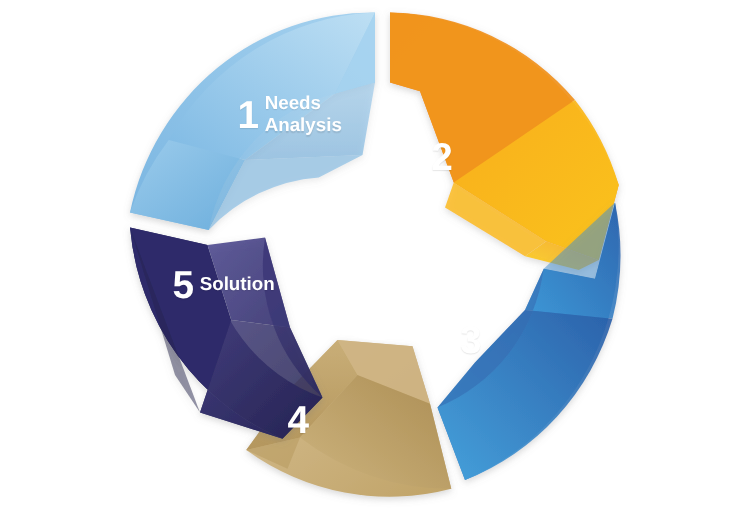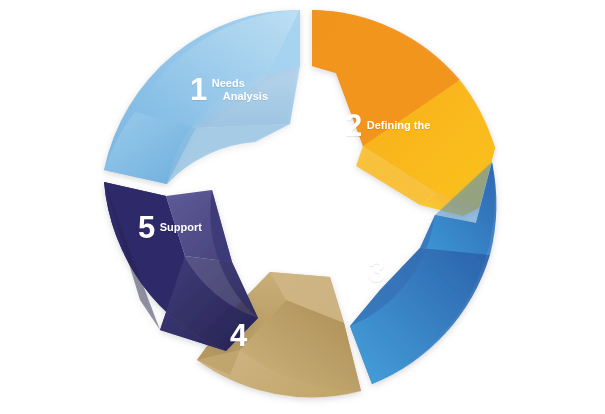--- a/index.html
+++ b/index.html
@@ -36,26 +36,26 @@
   }
   .seg-num {
     font-size: 31px;
     font-weight: 700;
     line-height: 1;
     letter-spacing: -0.5px;
     margin-right: 5px;
     text-shadow: 0 1px 1px rgba(0,0,0,0.10);
   }
   .seg-text {
-    font-size: 11px;
+    font-size: 15px;
     font-weight: 700;
     line-height: 1.18;
     text-shadow: 0 1px 1px rgba(0,0,0,0.10);
   }
-  .seg-text .l2 { display: block; margin-left: 11px; }
+  .seg-text .l2 { display: block; }
 
   
   #label-1 { left: 190px; top: 74px; }
   #label-2 { left: 345px; top: 110px; }
   #label-3 { left: 368px; top: 256px; }
   #label-4 { left: 230px; top: 320px; }
   #label-5 { left: 138px; top: 212px; }
 </style>
 </head>
 <body>
@@ -217,32 +217,31 @@
     <span class="seg-num">1</span>
     <span class="seg-text">
       <span>Needs</span>
       <span class="l2">Analysis</span>
     </span>
   </div>
 
   <div class="seg-label" id="label-2">
     <span class="seg-num">2</span>
     <span class="seg-text">
-      <span>Defining the</span>
     </span>
   </div>
 
   <div class="seg-label" id="label-3">
     <span class="seg-num">3</span>
   </div>
 
   <div class="seg-label" id="label-4">
     <span class="seg-num">4</span>
   </div>
 
   <div class="seg-label" id="label-5">
     <span class="seg-num">5</span>
     <span class="seg-text">
-      <span>Support</span>
+      <span>Solution</span>
     </span>
   </div>
 
 </div>
 
 </body></html>

